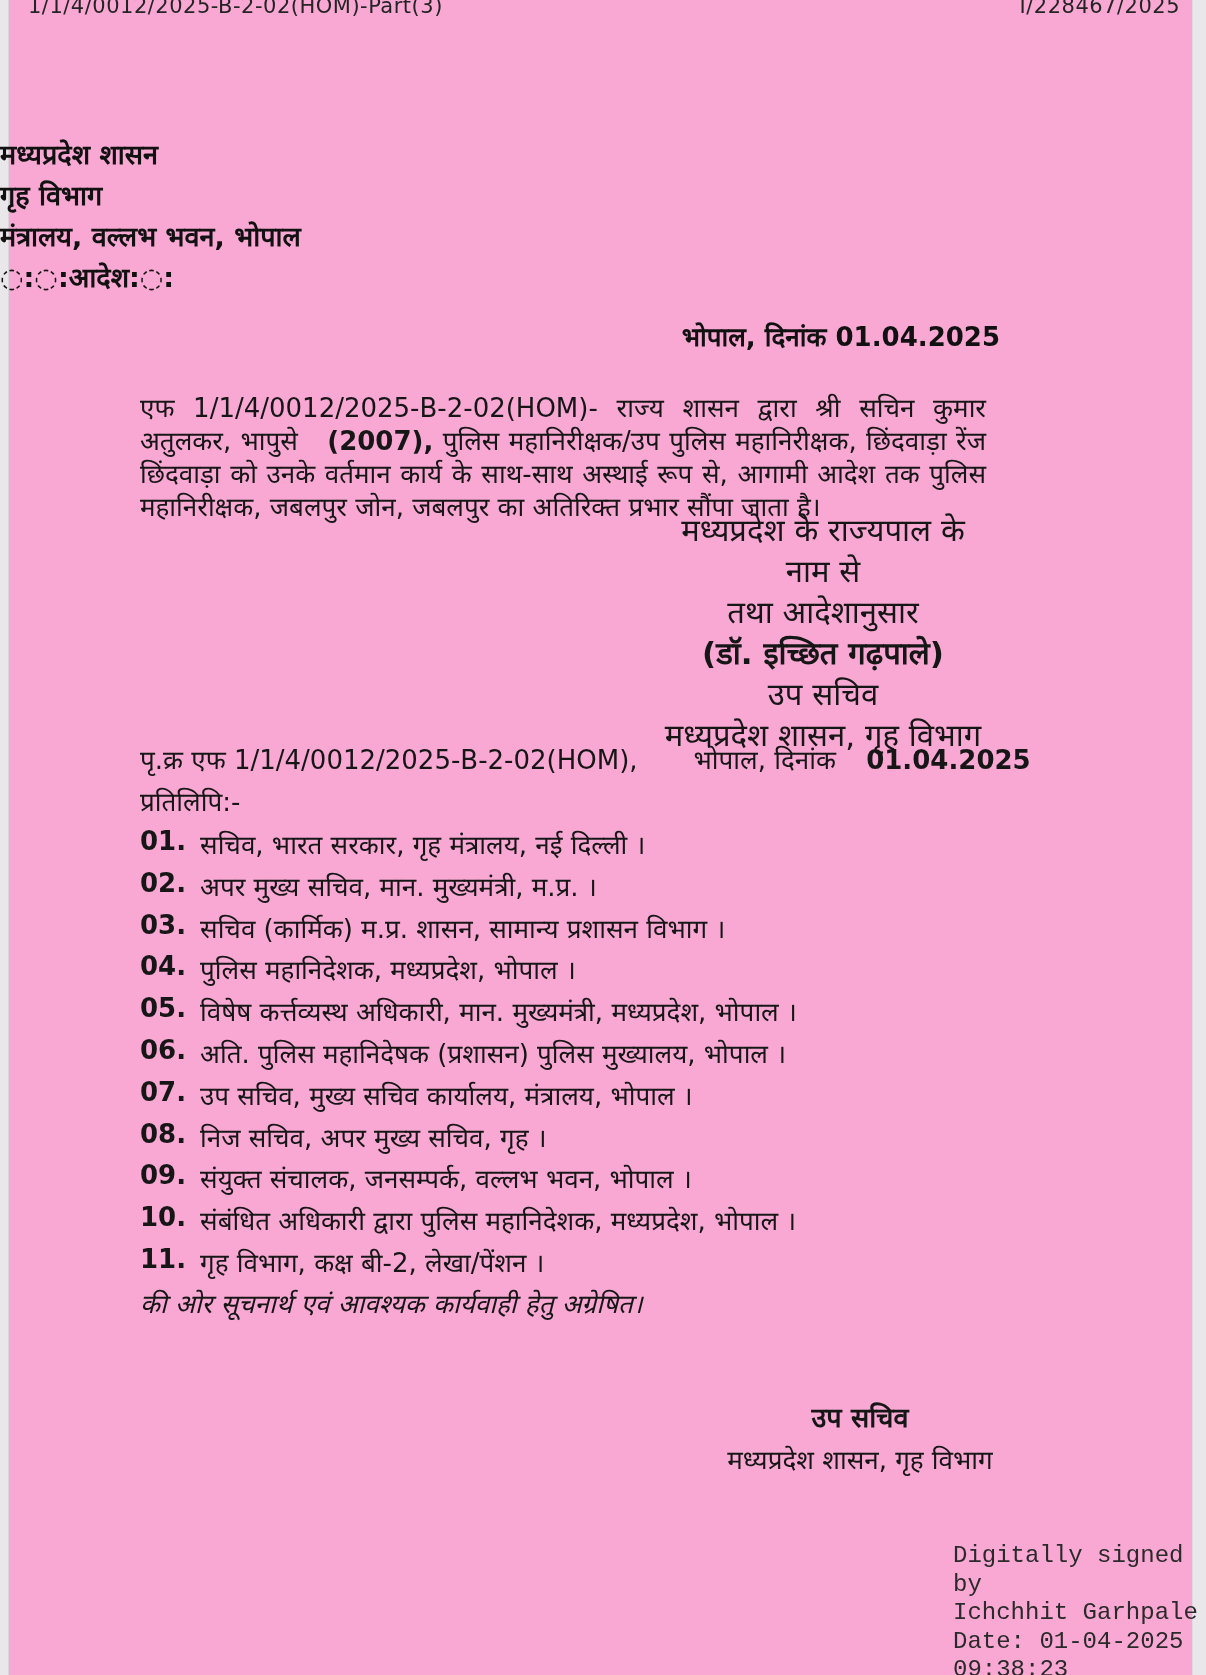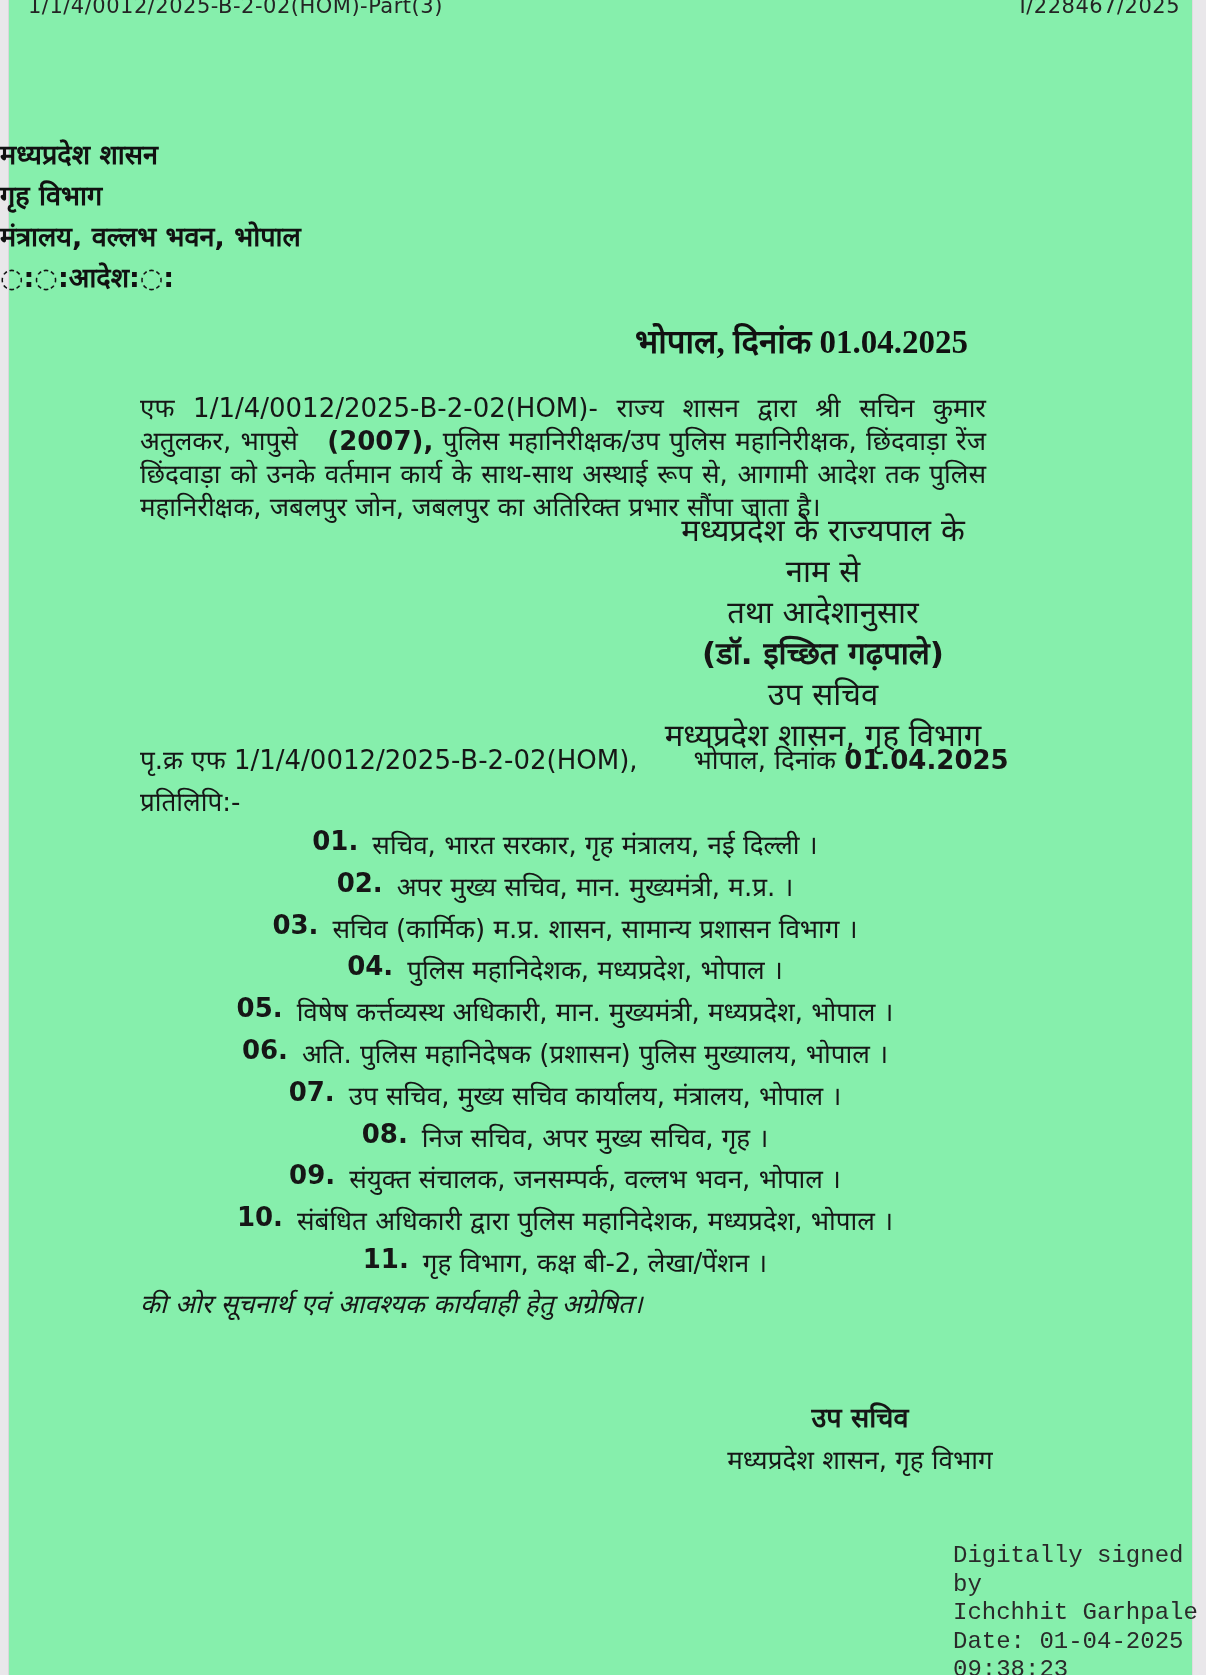--- a/index.html
+++ b/index.html
@@ -1,19 +1,19 @@
 <!DOCTYPE html>
 <html><head>
 <meta charset="utf-8">
 <style>
   html,body{margin:0;padding:0;background:#ffffff;}
   .page{
     position:relative;
     width:1206px;height:1675px;
-    background:#86efac;
+    background:#f9a8d4;
     color:#1b1b1b;
     font-family:"DejaVu Sans", sans-serif;
     overflow:hidden;
   }
   .edge{position:absolute;top:0;height:1675px;background:#e9e7ea;}
   .edge-left{left:0;width:8px;border-right:1px solid #d9d7da;}
   .edge-right{right:0;width:13px;border-left:1px solid #dedcdf;}
 
   .top-refs{
     position:absolute;top:-6px;left:28px;right:26px;
@@ -22,54 +22,54 @@
     white-space:nowrap;
   }
 
   .heading{
     position:absolute;top:134px;left:0;width:1196px;
     text-align:left;font-weight:bold;font-size:27px;line-height:41px;
     color:#111;
   }
 
   .date-line{
-    position:absolute;top:318px;right:238px;
-    font-size:33px;font-weight:bold;color:#111;white-space:nowrap;font-family:Liberation Serif, serif;
+    position:absolute;top:318px;right:206px;
+    font-size:26px;font-weight:bold;color:#111;white-space:nowrap;
   }
 
   .order-para{
     position:absolute;top:366px;left:140px;width:846px;
     font-size:26px;line-height:33px;text-align:justify;color:#161616;
   }
   .order-para .b{font-weight:bold;margin-left:20px;}
 
   .sig-block{
     position:absolute;top:510px;left:655px;width:336px;
     text-align:center;font-size:31px;line-height:41px;color:#161616;
   }
   .sig-block .name{font-weight:bold;text-align:center;}
 
   .endorsement{
     position:absolute;top:741px;left:140px;
     font-size:26px;color:#161616;white-space:nowrap;
   }
   .endorsement .place{margin-left:56px;}
-  .endorsement .edate{font-weight:bold;}
+  .endorsement .edate{font-weight:bold;margin-left:22px;}
 
   .copy-label{
     position:absolute;top:783px;left:140px;
     font-size:26px;color:#161616;
   }
 
   .copy-list{
     position:absolute;top:826px;left:140px;width:850px;
     margin:0;padding:0;list-style:none;
     font-size:26px;color:#161616;
   }
-  .copy-list li{height:41.8px;display:flex;align-items:flex-start;justify-content:center;}
+  .copy-list li{height:41.8px;display:flex;align-items:flex-start;}
   .copy-list .num{font-weight:bold;margin-right:14px;}
 
   .forward-note{
     position:absolute;top:1285px;left:140px;width:860px;
     font-size:26px;font-style:italic;color:#161616;
     font-family:"DejaVu Serif", serif;
   }
 
   .bottom-sig{
     position:absolute;top:1396px;left:695px;width:330px;

